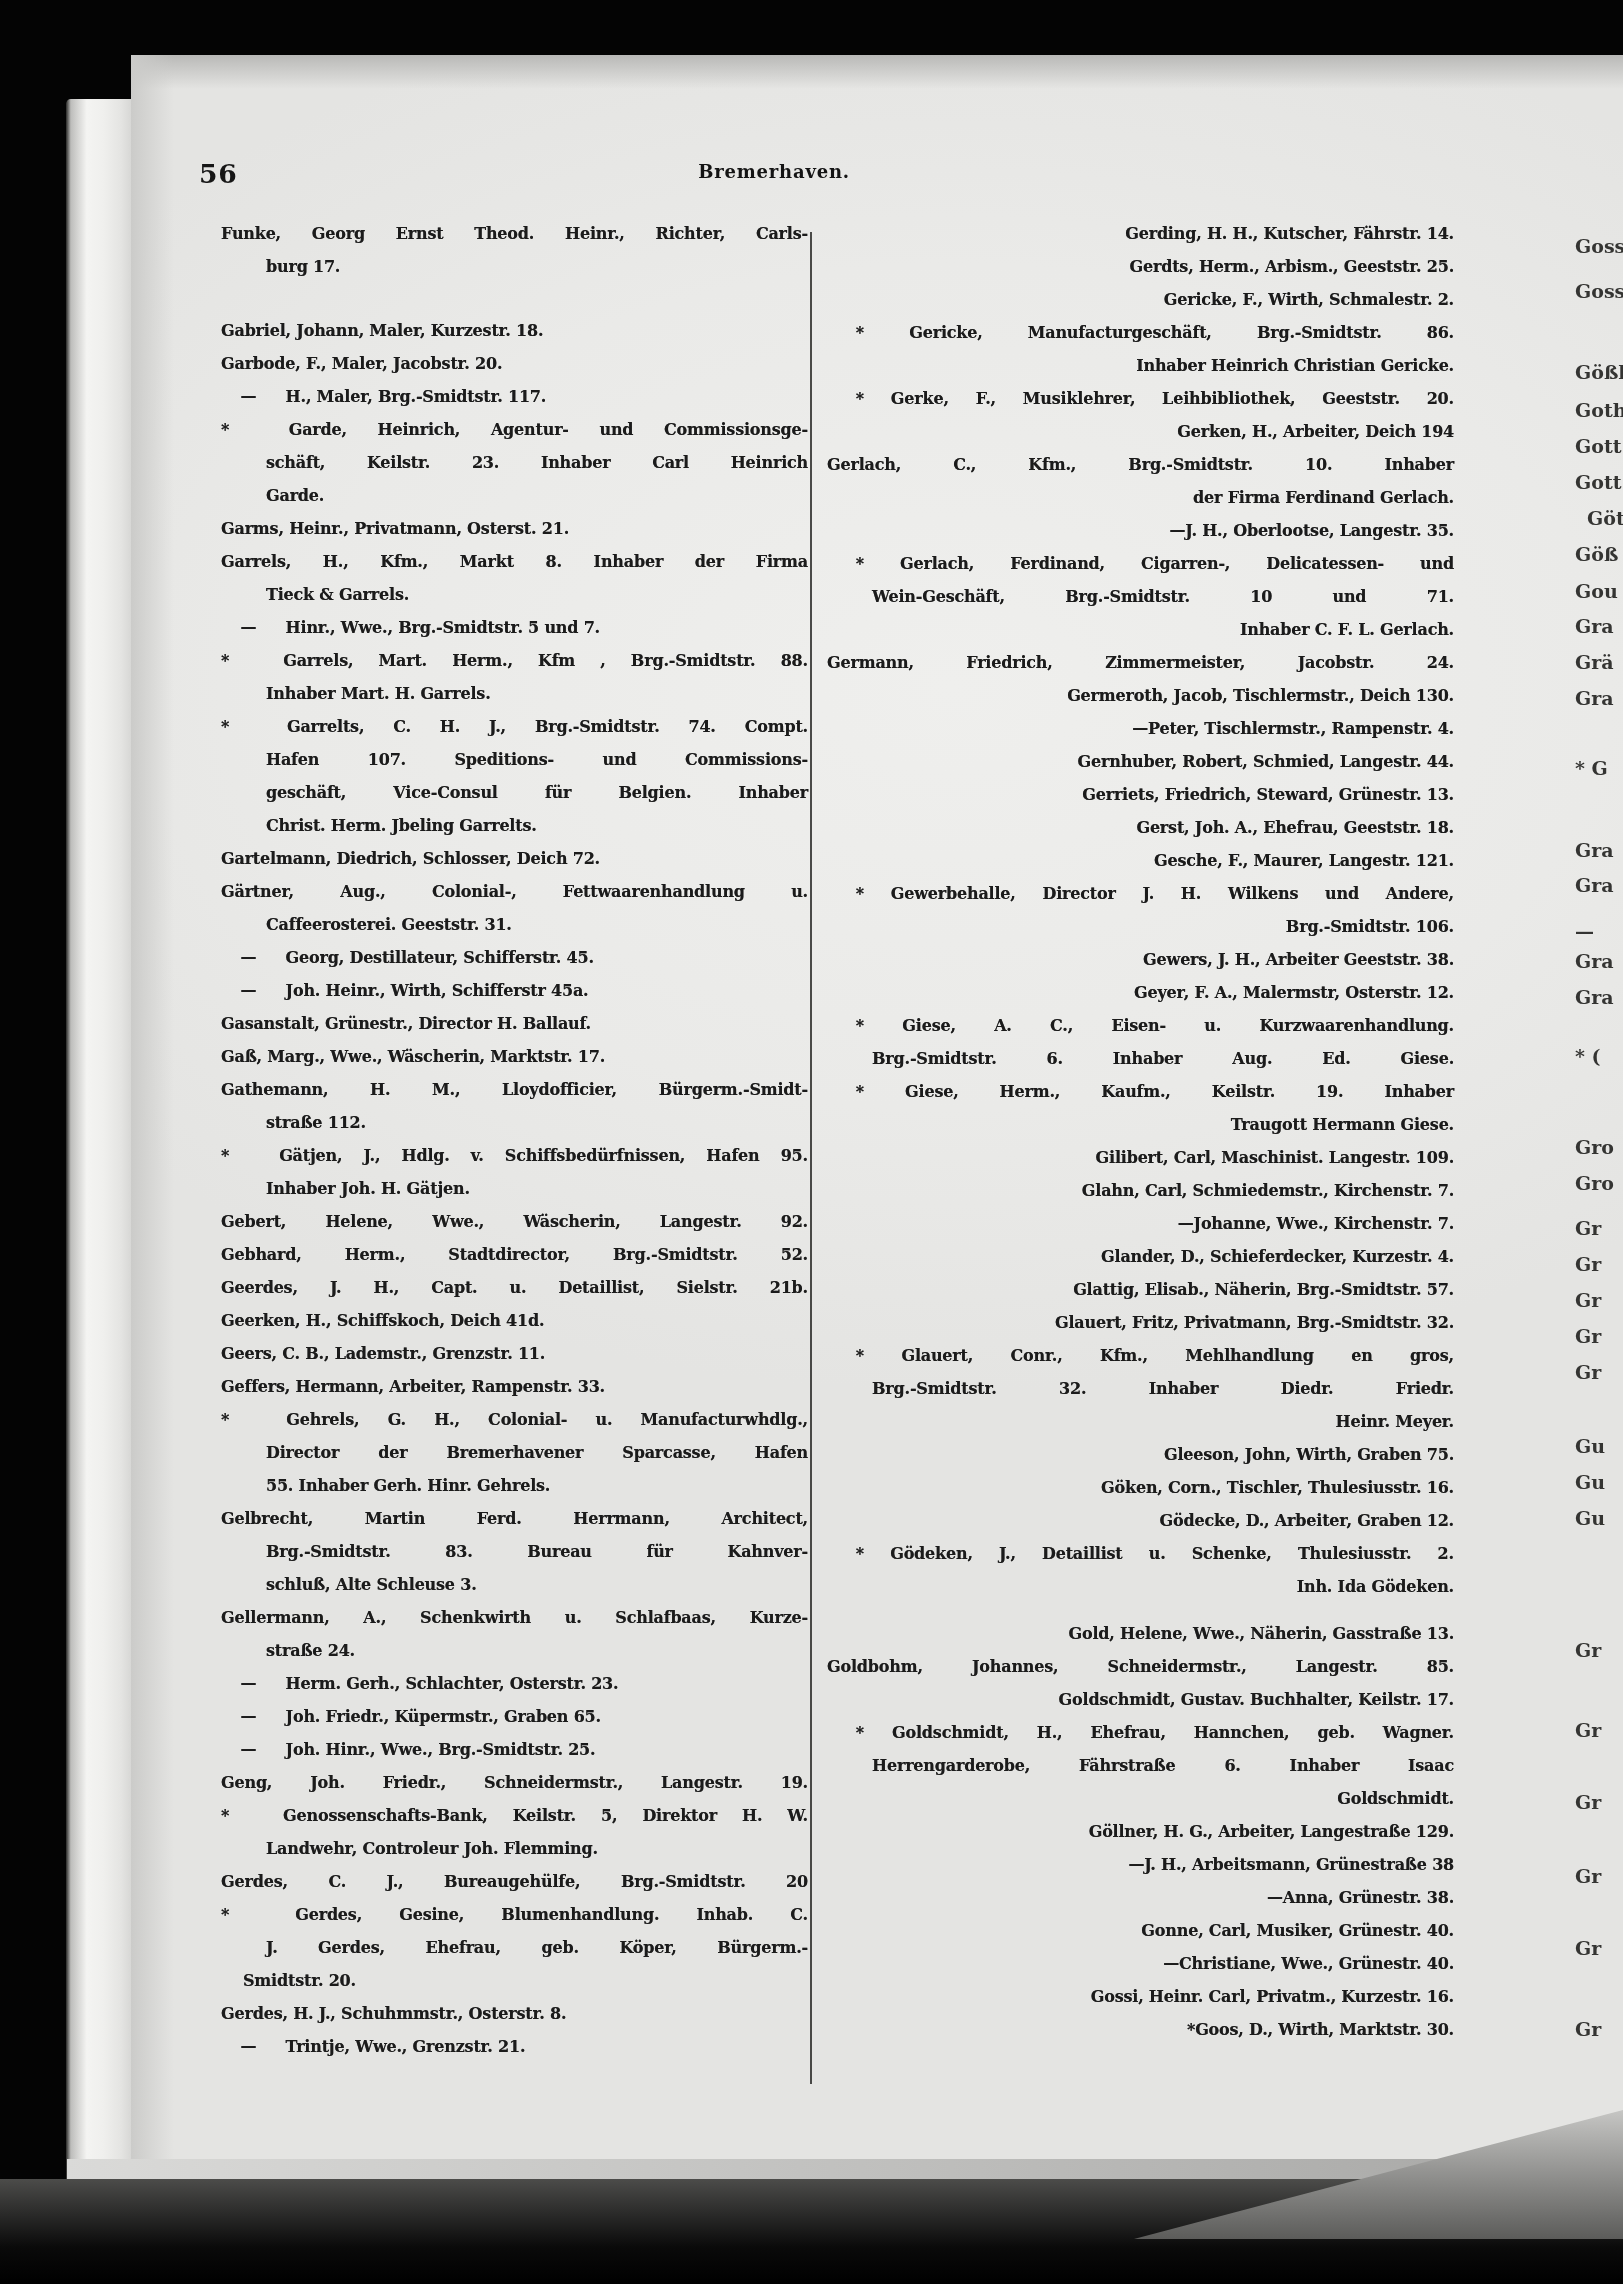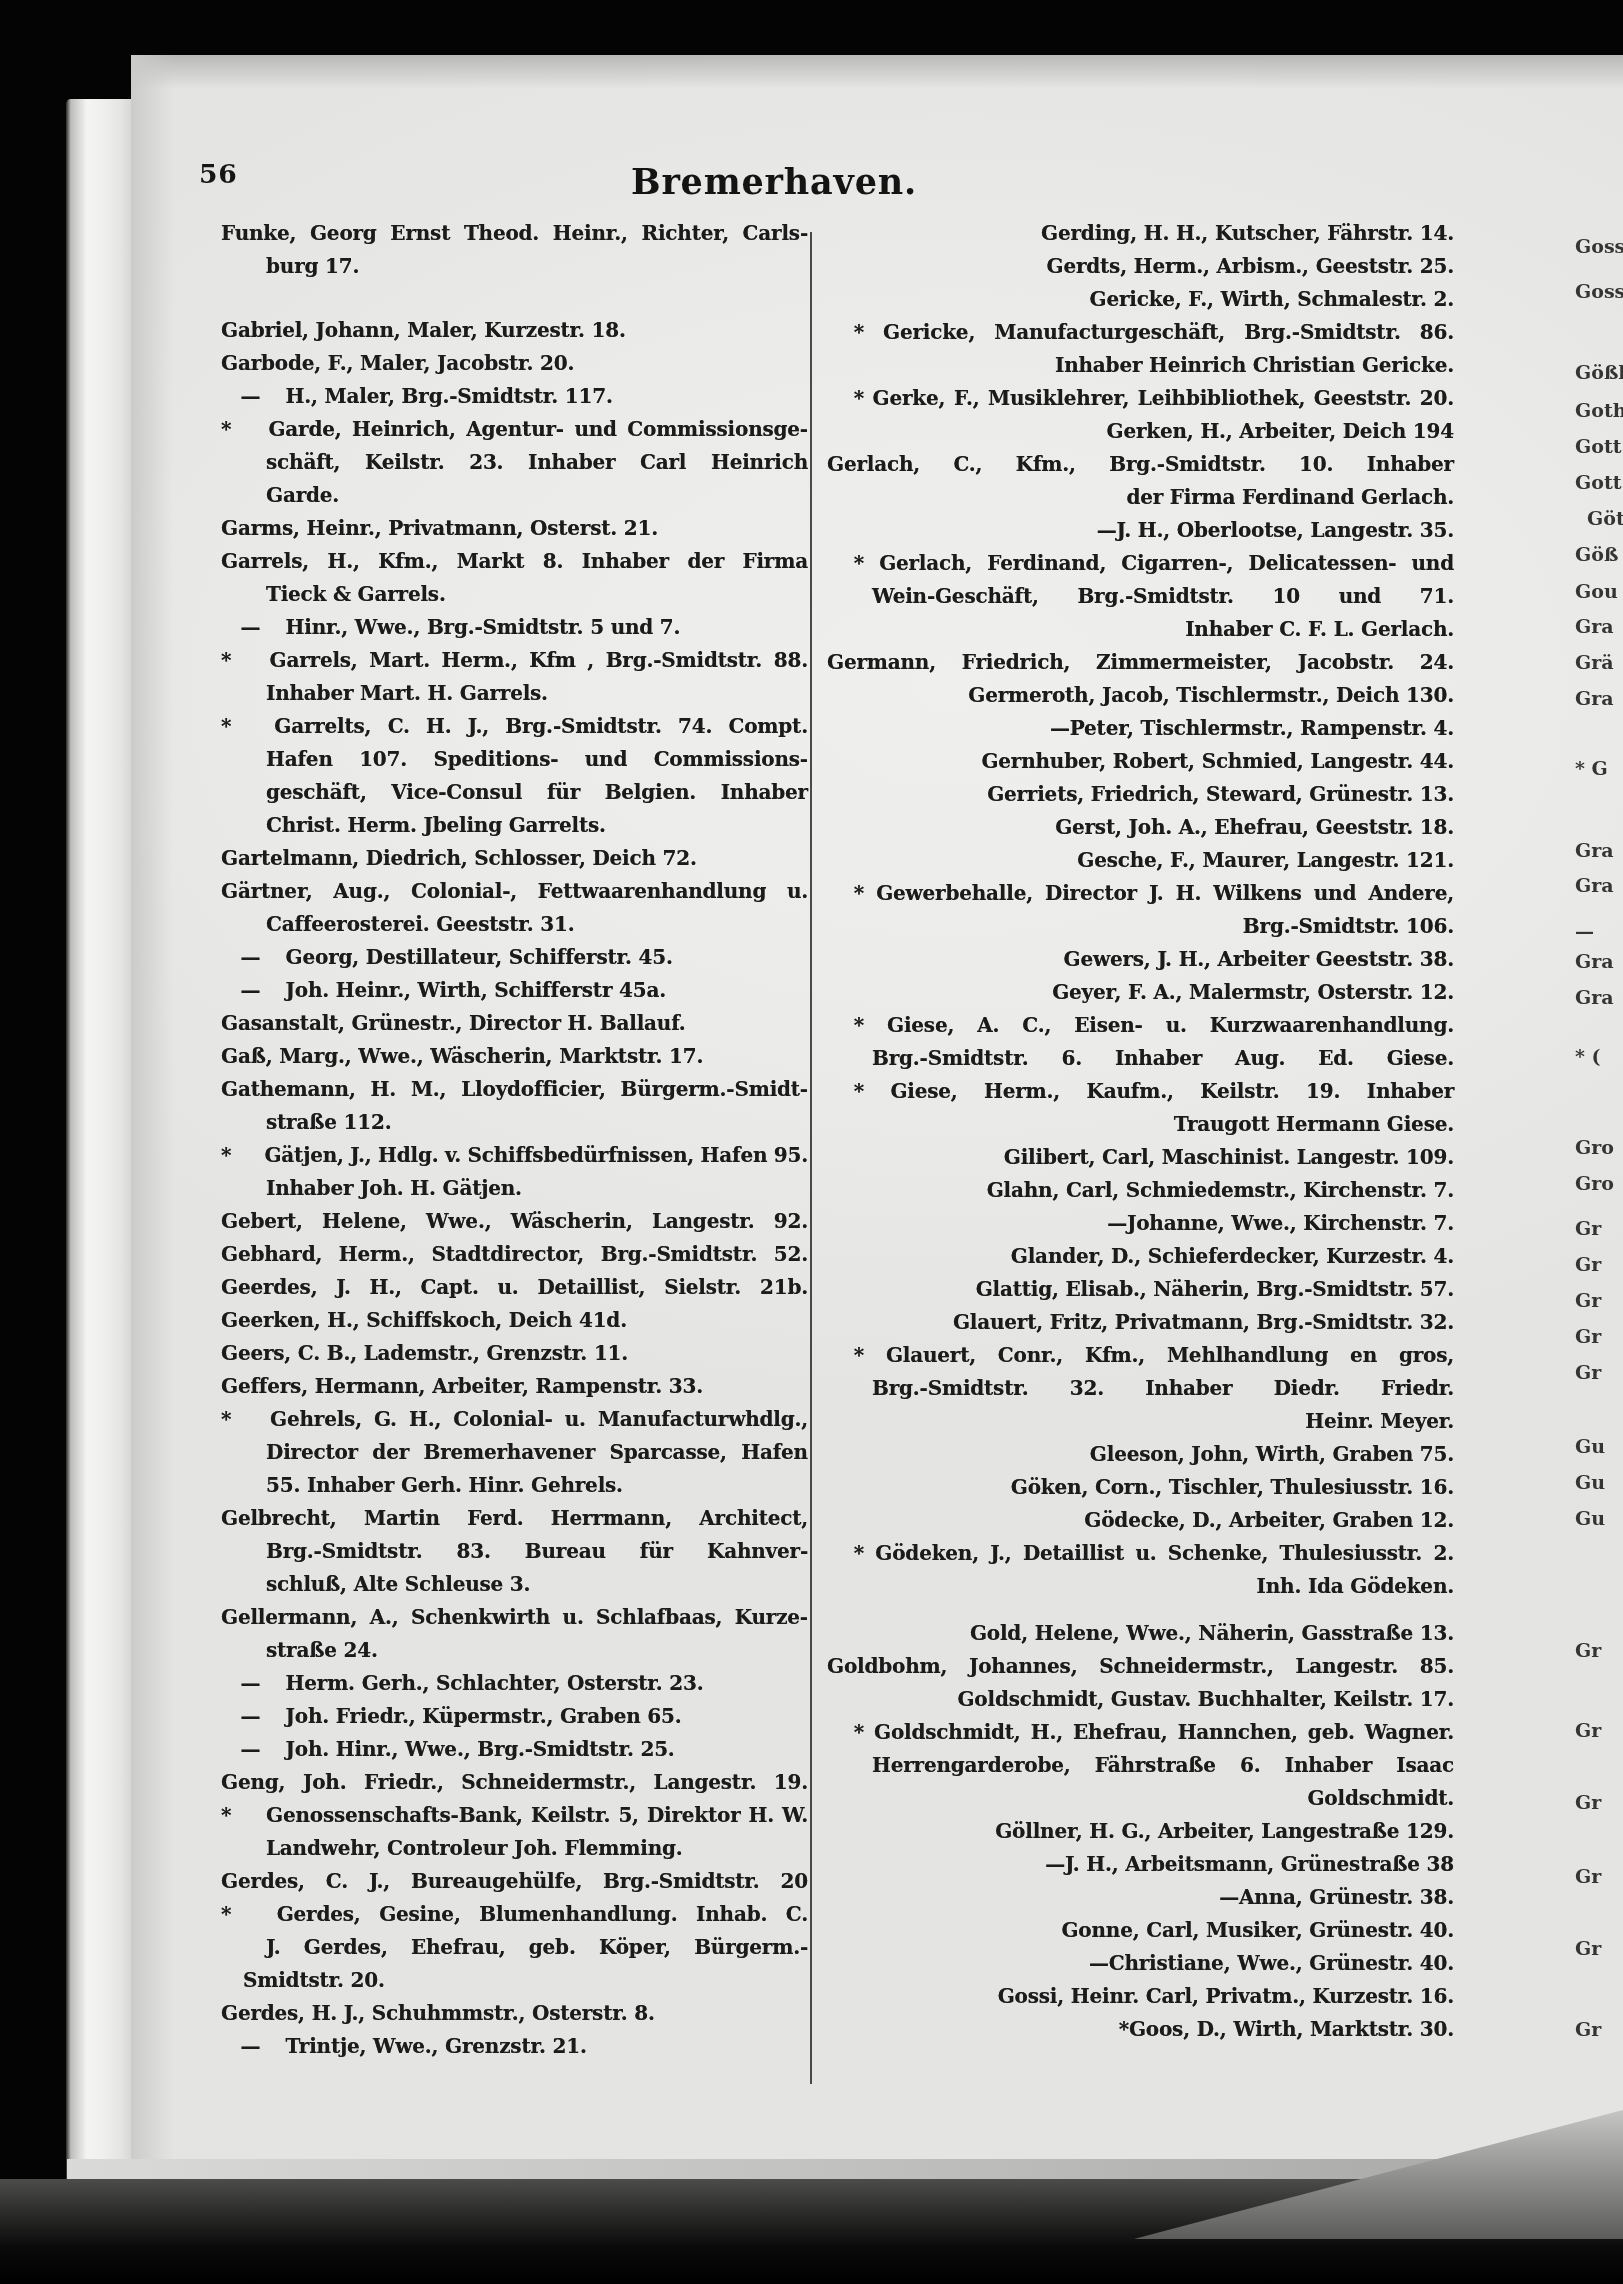--- a/index.html
+++ b/index.html
@@ -39,29 +39,29 @@
     position:absolute;left:1134px;top:2110px;width:489px;height:129px;
     background:linear-gradient(to bottom,#c6c6c4,#5c5c5a);
     clip-path:polygon(0% 100%,100% 0%,100% 100%);
   }
   .pagenum{
     position:absolute;left:199px;top:158px;
     font-size:26.6px;font-weight:700;color:#161616;letter-spacing:0.8px;
   }
   .header{
     position:absolute;left:594px;top:161px;width:360px;text-align:center;
-    font-size:35px;font-weight:700;color:#141414;letter-spacing:0.8px;
+    font-size:18px;font-weight:700;color:#141414;letter-spacing:0.8px;
   }
   .divider{
     position:absolute;left:810px;top:232px;width:1.6px;height:1852px;
     background:rgba(28,28,26,.78);
   }
   .col{
     position:absolute;top:217px;color:#1b1b1b;font-weight:700;
-    font-size:20px;line-height:33px;letter-spacing:-0.2px;
+    font-size:16px;line-height:33px;letter-spacing:-0.2px;
     text-shadow:0 0 0.4px rgba(20,20,20,.6);
   }
   .col.left{left:221px;width:587px;}
   .col.right{left:827px;width:627px;text-align:right;}
   .ln{height:33px;white-space:nowrap;}
   .ln.j{display:flex;justify-content:space-between;white-space:normal;}
   .k-c{padding-left:45px;}
   .k-c2{padding-left:22px;}
   .k-d{padding-left:19.6px;}
   .st{display:inline-block;width:37px;flex:0 0 37px;}

